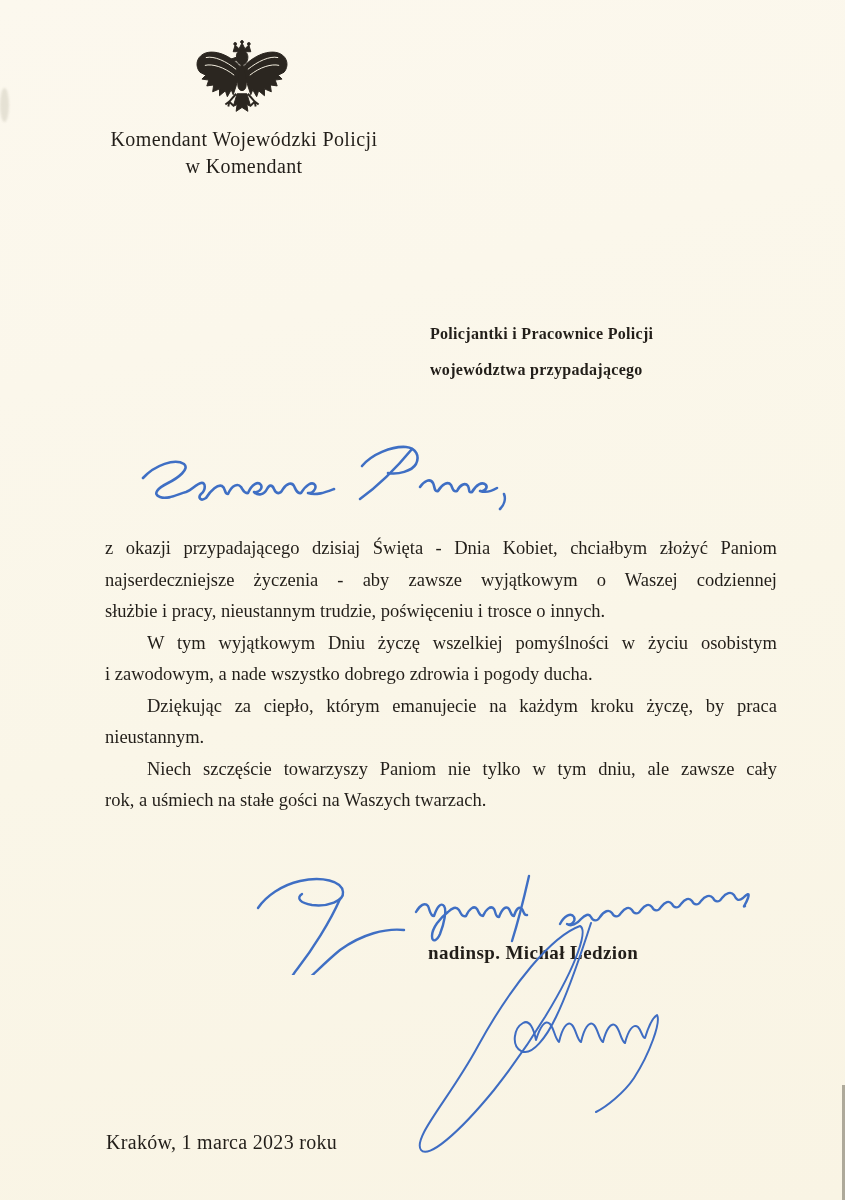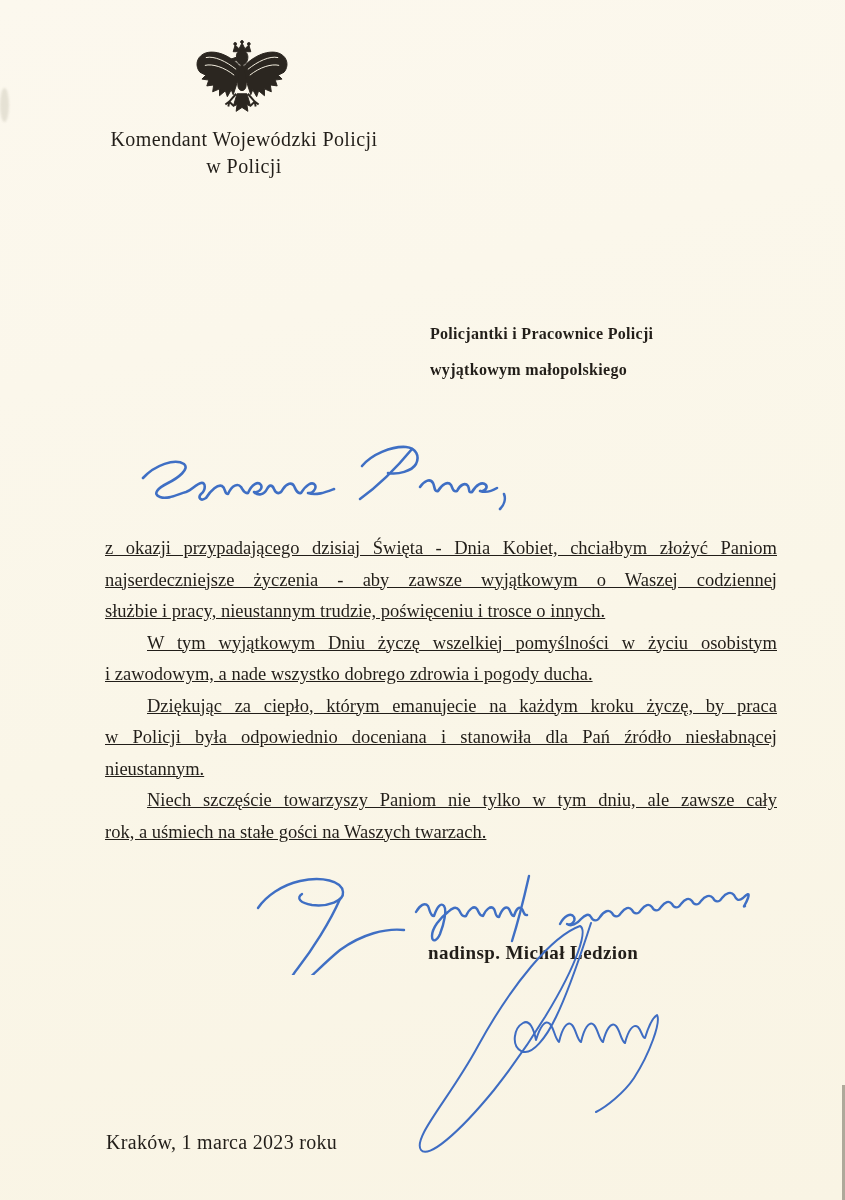--- a/index.html
+++ b/index.html
@@ -14,21 +14,21 @@
     text-align:center;font-size:20px;line-height:27px;letter-spacing:.4px;
   }
   .recipient{
     position:absolute;left:430px;top:316px;width:360px;
     font-weight:bold;font-size:16px;line-height:36px;letter-spacing:.3px;
   }
   .body-text{
     position:absolute;left:105px;top:533px;width:672px;
     font-size:18.5px;line-height:31.5px;
   }
-  .line{width:672px;text-decoration:underline;}
+  .line{width:672px;}
   .just{text-align:justify;text-align-last:justify;}
   .indent{padding-left:42px;width:630px;}
   .signer-name{
     position:absolute;left:428px;top:942px;
     font-weight:bold;font-size:19px;letter-spacing:.4px;
   }
   .dateline{position:absolute;left:106px;top:1131px;font-size:20px;letter-spacing:.3px;}
   .hw{position:absolute;}
   .hw path{fill:none;stroke:#3f6fc4;stroke-linecap:round;stroke-linejoin:round;}
   .sig path{stroke:#3e6cc2;}
@@ -66,46 +66,45 @@
     <g fill="none" stroke="#f7f2e2" stroke-width="1">
       <path d="M44 30 C34 22 22 16 13 18"></path>
         <path d="M42 36 C32 28 20 24 12 26"></path>
       <path d="M56 30 C66 22 78 16 87 18"></path>
         <path d="M58 36 C68 28 80 24 88 26"></path>
     </g>
   </svg>
 
   <div class="org">
     <div>Komendant Wojewódzki Policji</div>
-    <div>w Policji</div>
+    <div>w Komendant</div>
   </div>
 
   <div class="recipient">
     <div>Policjantki i Pracownice Policji</div>
-    <div>wyjątkowym małopolskiego</div>
+    <div>województwa przypadającego</div>
   </div>
 
   <svg class="hw" style="left:110px;top:430px;width:410px;height:90px" viewBox="110 430 410 90" role="img" aria-label="Szanowne Panie,">
     <g stroke-width="2.6">
       <path d="M143 478 C155 465 175 458 184 464 C190 469 178 478 168 483 C158 488 152 494 160 497 C168 500 178 494 186 492 C192 490 196 484 201 483 C206 482 206 490 201 494 C198 497 200 502 206 498 C211 490 218 484 222 486 C226 488 224 494 228 494 C232 485 238 483 241 487 C243 490 244 494 248 493 C252 484 258 481 261 485 C263 489 258 493 254 492 C258 496 264 495 267 489 C269 485 272 484 274 489 C276 494 280 495 283 489 C287 483 292 482 294 486 C296 490 297 494 301 493 C306 485 312 481 315 485 C317 489 312 494 308 493 C316 496 326 492 334 489"></path>
       <path d="M362 466 C372 454 392 446 406 447 C416 448 420 456 416 464 C412 471 398 475 388 473"></path>
       <path d="M412 449 C398 466 378 486 360 499"></path>
       <path d="M420 487 C424 481 430 478 433 483 C435 487 434 492 438 491 C442 484 448 481 451 485 C453 489 453 492 457 491 C460 485 465 482 468 486 C470 490 468 493 472 492 C476 485 482 481 486 485 C488 488 484 492 480 491 C486 493 492 491 497 488"></path>
       <path d="M504 494 C506 499 504 505 500 509"></path>
     </g>
   </svg>
 
   <div class="body-text">
     <div class="line just">z okazji przypadającego dzisiaj Święta - Dnia Kobiet, chciałbym złożyć Paniom</div>
     <div class="line just">najserdeczniejsze życzenia - aby zawsze wyjątkowym o Waszej codziennej</div>
     <div class="line">służbie i pracy, nieustannym trudzie, poświęceniu i trosce o innych.</div>
     <div class="line just indent">W tym wyjątkowym Dniu życzę wszelkiej pomyślności w życiu osobistym</div>
     <div class="line">i zawodowym, a nade wszystko dobrego zdrowia i pogody ducha.</div>
     <div class="line just indent">Dziękując za ciepło, którym emanujecie na każdym kroku życzę, by praca</div>
-    <div class="line just">w Policji była odpowiednio doceniana i stanowiła dla Pań źródło niesłabnącej</div>
     <div class="line">nieustannym.</div>
     <div class="line just indent">Niech szczęście towarzyszy Paniom nie tylko w tym dniu, ale zawsze cały</div>
     <div class="line">rok, a uśmiech na stałe gości na Waszych twarzach.</div>
   </div>
 
   <svg class="hw" style="left:235px;top:865px;width:520px;height:110px" viewBox="235 865 520 110" role="img" aria-label="Z wyrazami szacunku">
     <g stroke-width="2.4">
       <path d="M258 908 C266 896 282 885 300 881 C322 876 342 881 343 892 C344 901 328 907 312 905 C300 903 296 898 302 894"></path>
       <path d="M340 899 C330 922 312 950 298 968 C290 978 284 990 292 990 C302 988 318 968 340 950 C362 934 386 928 404 930"></path>
       <path d="M416 912 C420 905 425 902 428 906 C430 910 430 916 434 916 C437 907 441 902 444 906 C447 910 444 924 440 934 C437 941 432 943 432 936 C432 928 440 918 448 912 C452 908 456 906 459 910 C461 914 462 917 466 916 C469 909 474 905 477 909 C479 912 479 916 483 916 C486 909 491 905 494 909 C496 912 495 917 499 917 C502 909 506 905 509 909 C511 912 511 916 514 916 C516 909 519 906 522 909 C524 912 524 916 527 915"></path>

